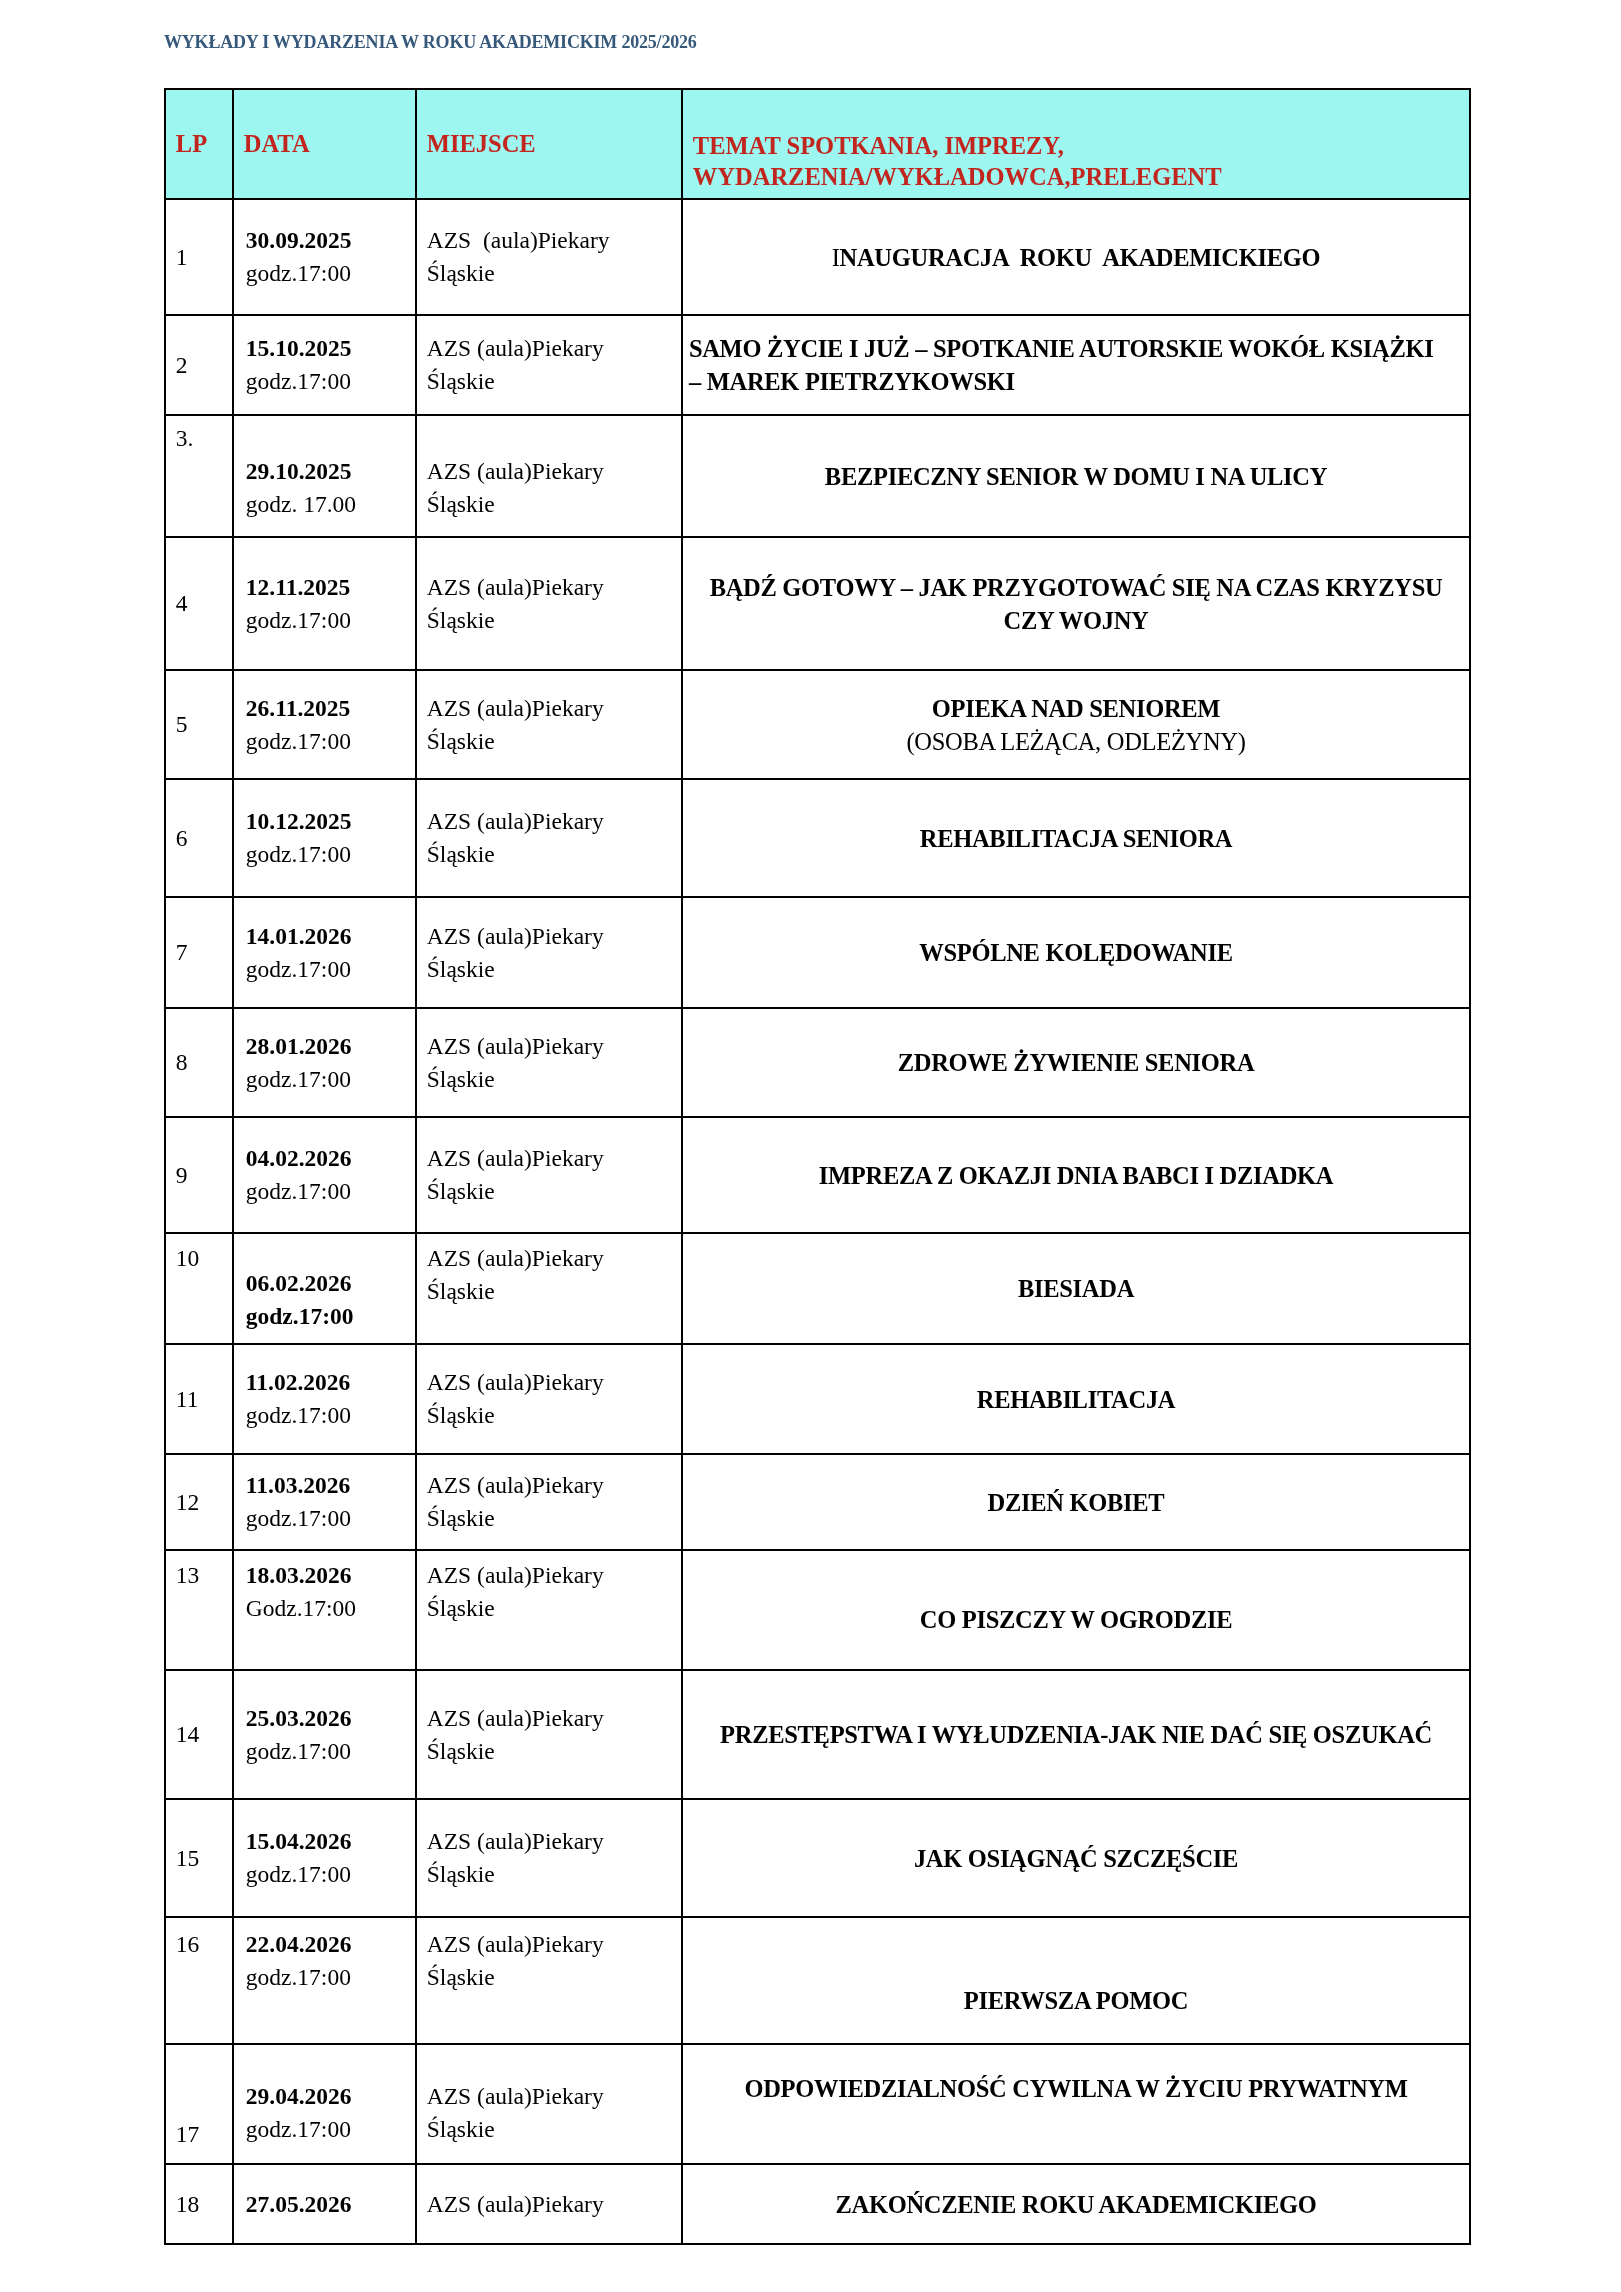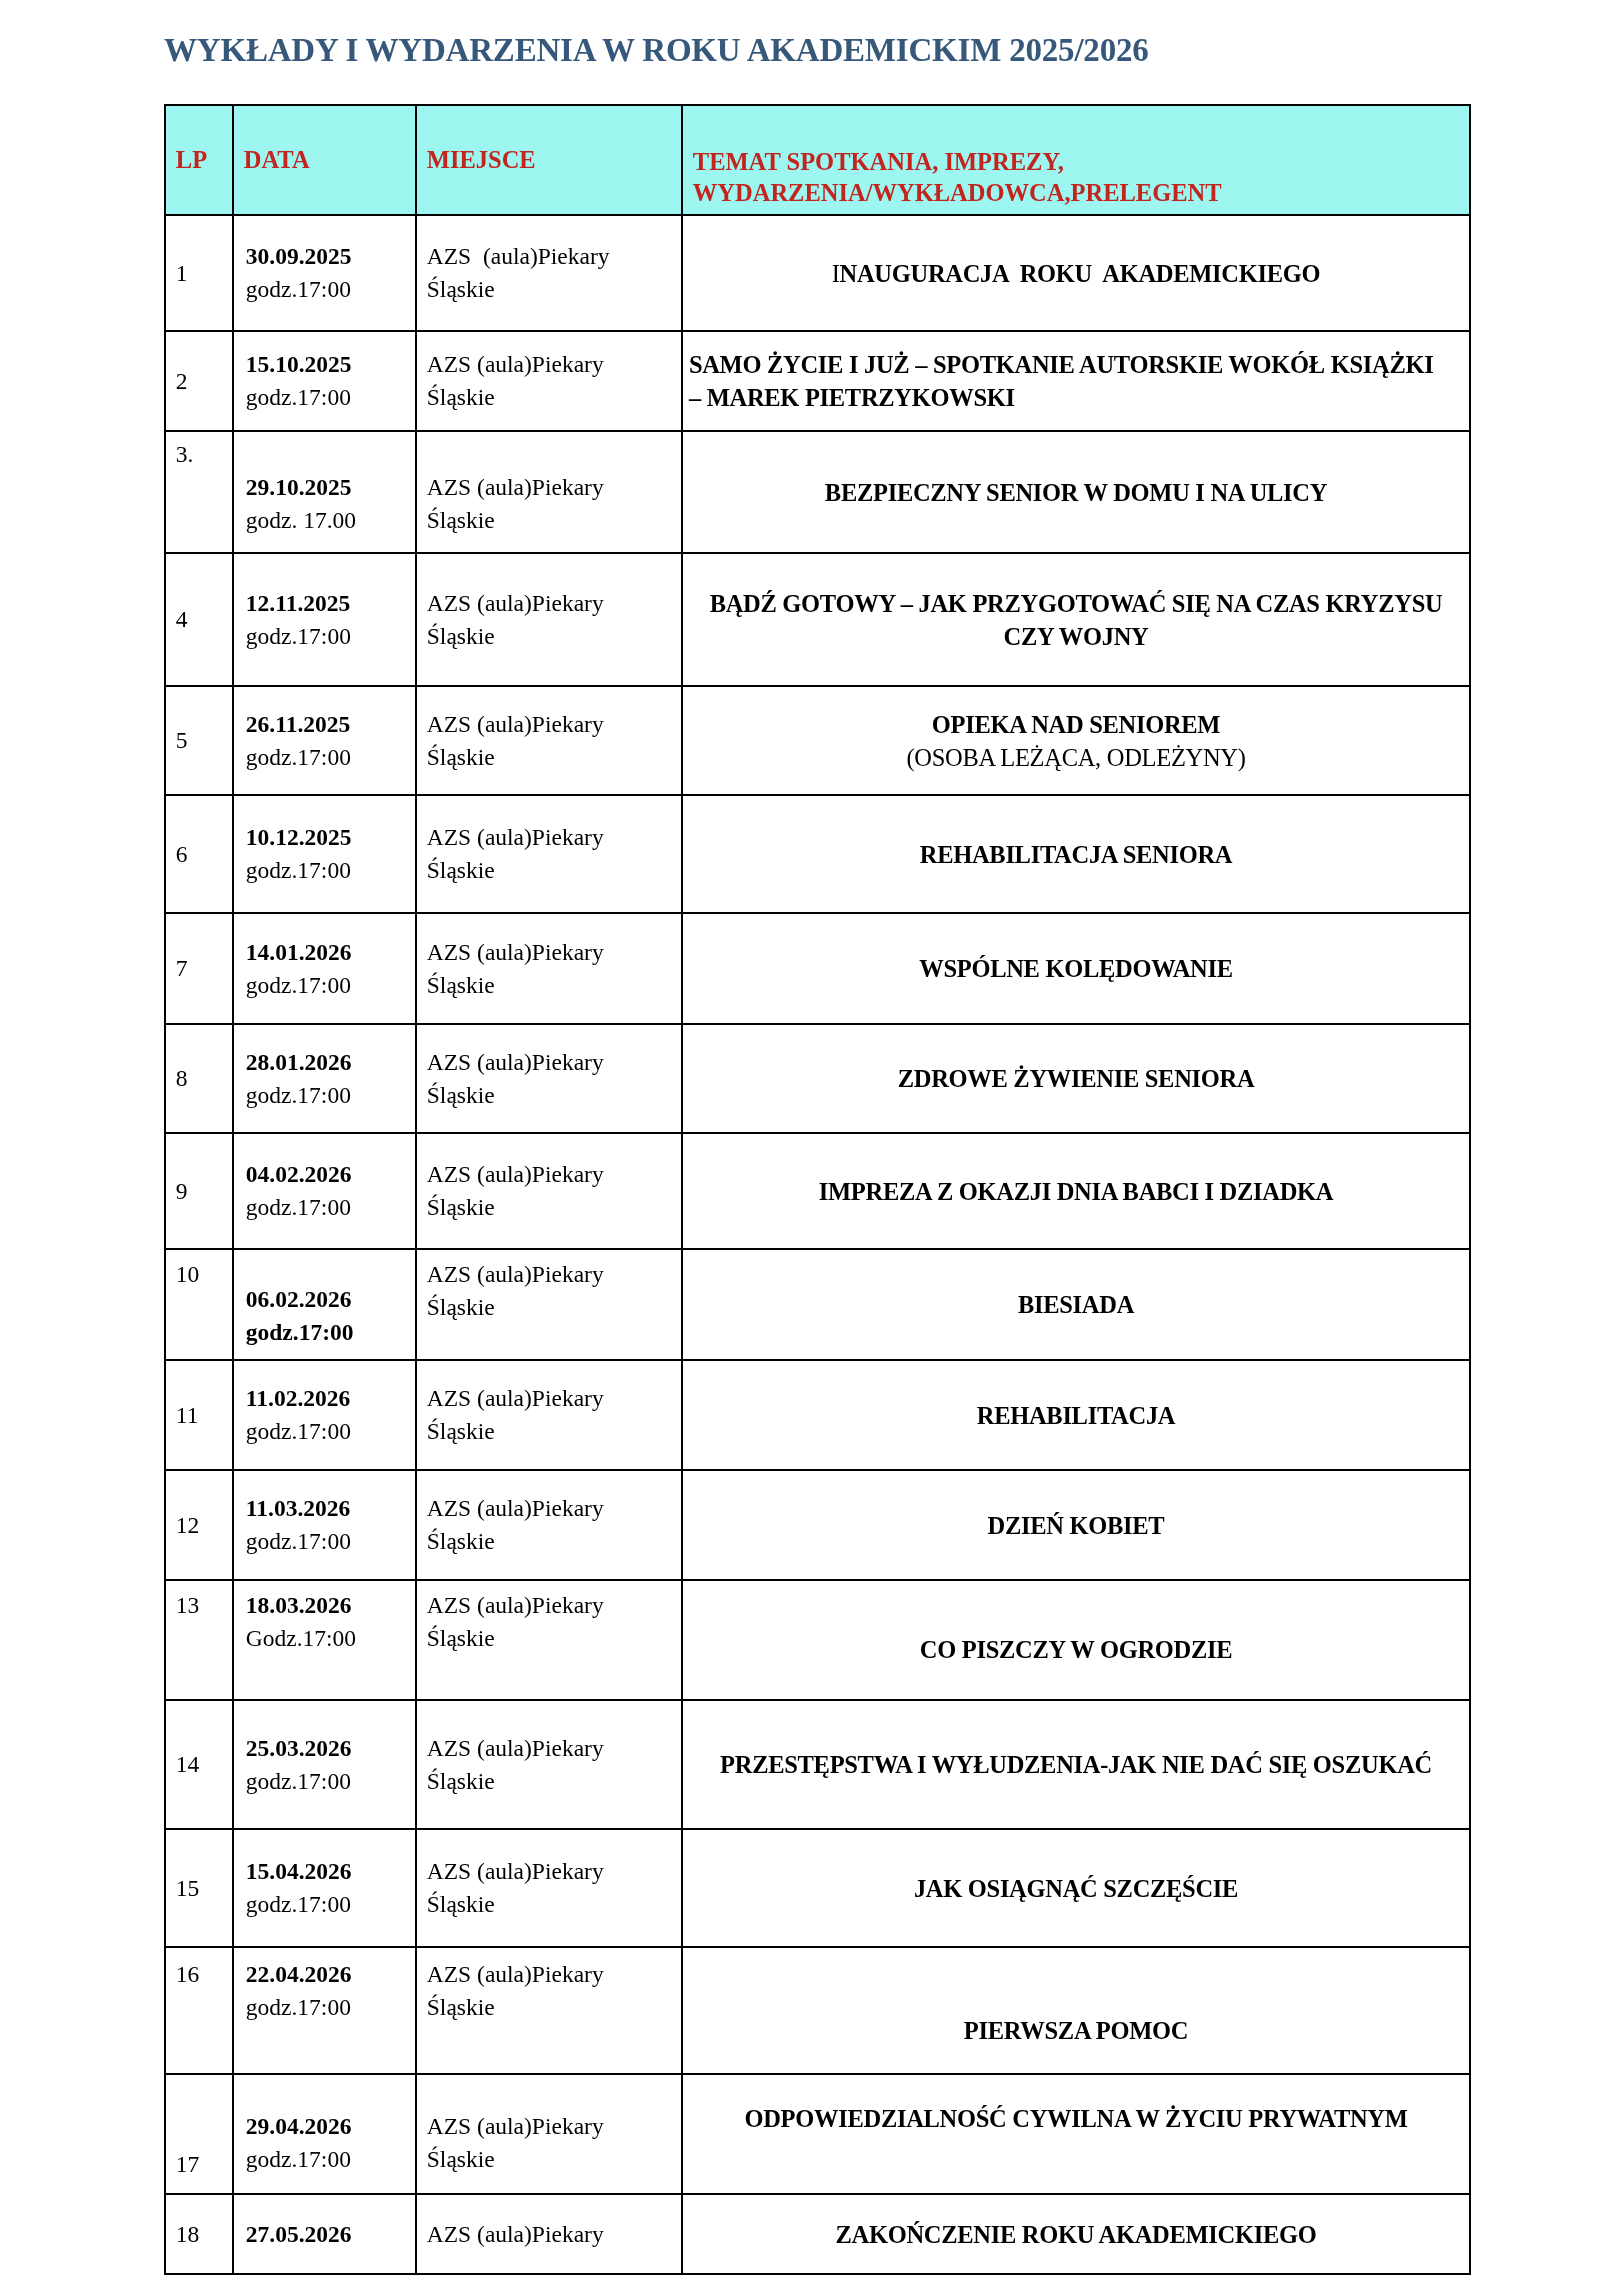--- a/index.html
+++ b/index.html
@@ -2,21 +2,21 @@
 <html><head>
 <meta charset="utf-8">
 <style>
   html,body{margin:0;padding:0;}
   body{
     width:1621px;height:2293px;overflow:hidden;background:#ffffff;
     font-family:"Liberation Serif","DejaVu Serif",serif;color:#000;
   }
   .page{padding:32px 0 0 164px;}
   .title{
-    margin:0 0 23px 0;font-size:33px;font-weight:bold;letter-spacing:-0.2px;
+    margin:0 0 23px 0;font-size:18px;font-weight:bold;letter-spacing:-0.2px;
     color:#36587A;white-space:pre;
   }
   table.schedule{
     border-collapse:collapse;table-layout:fixed;width:1305px;
     border:2.9px solid #000;
     margin-top:35px;
   }
   col.c1{width:68px}col.c2{width:183px}col.c3{width:266px}col.c4{width:788px}
   th,td{border:2px solid #000;padding:0;}
   
@@ -38,21 +38,21 @@
   td.topic-cell{
     text-align:center;font-size:24.5px;line-height:33px;letter-spacing:-0.3px;
     padding:0 9.8px;white-space:pre-wrap;
   }
   .topic-main{font-weight:bold;}
   .topic-lead{font-weight:normal;}
   .topic-sub{font-weight:normal;display:block;}
   
   .r1{height:116px}.r2{height:100px}.r3{height:122px}.r4{height:133px}
   .r5{height:109px}.r6{height:118px}.r7{height:111px}.r8{height:109px}
-  .r9{height:116px}.r10{height:111px}.r11{height:110px}.r12{height:110px}
+  .r9{height:116px}.r10{height:111px}.r11{height:110px}.r12{height:96px}
   .r13{height:120px}.r14{height:129px}.r15{height:118px}.r16{height:127px}
   .r17{height:120px}.r18{height:80px}
   
   .r2 .topic-cell{text-align:left;padding-left:5.9px;}
   .r3 .lp{vertical-align:top;padding-top:5.9px;}
   .r3 .date,.r3 .place{padding-top:24px;}
   .r10 .lp{vertical-align:top;padding-top:7.8px;}
   .r10 .place{vertical-align:top;padding-top:7.8px;}
   .r10 .date{vertical-align:bottom;padding-bottom:9.8px;}
   .r10 .date .d2{font-weight:bold;}

